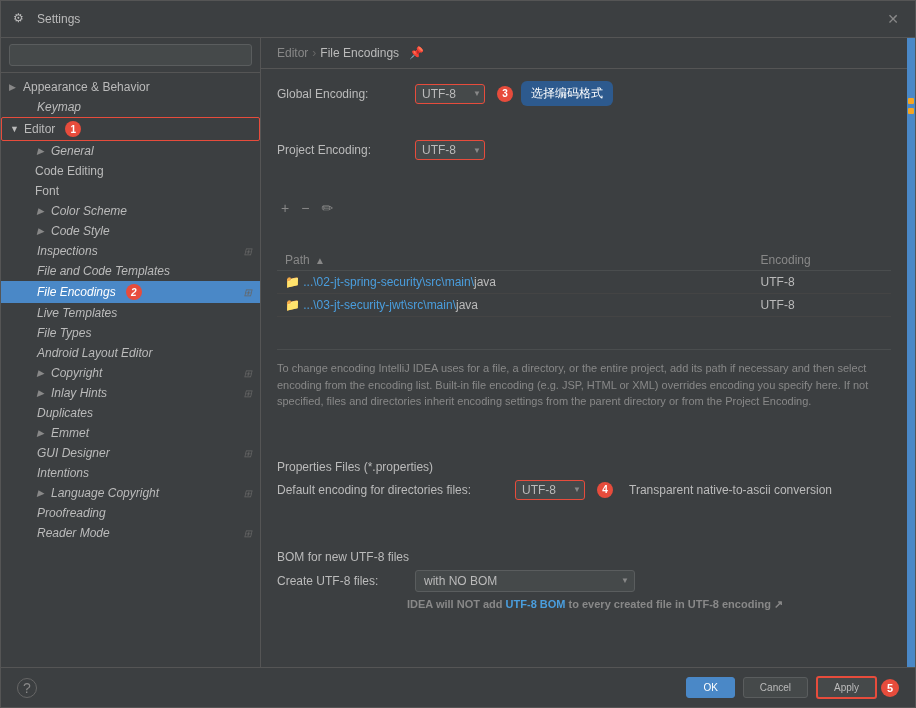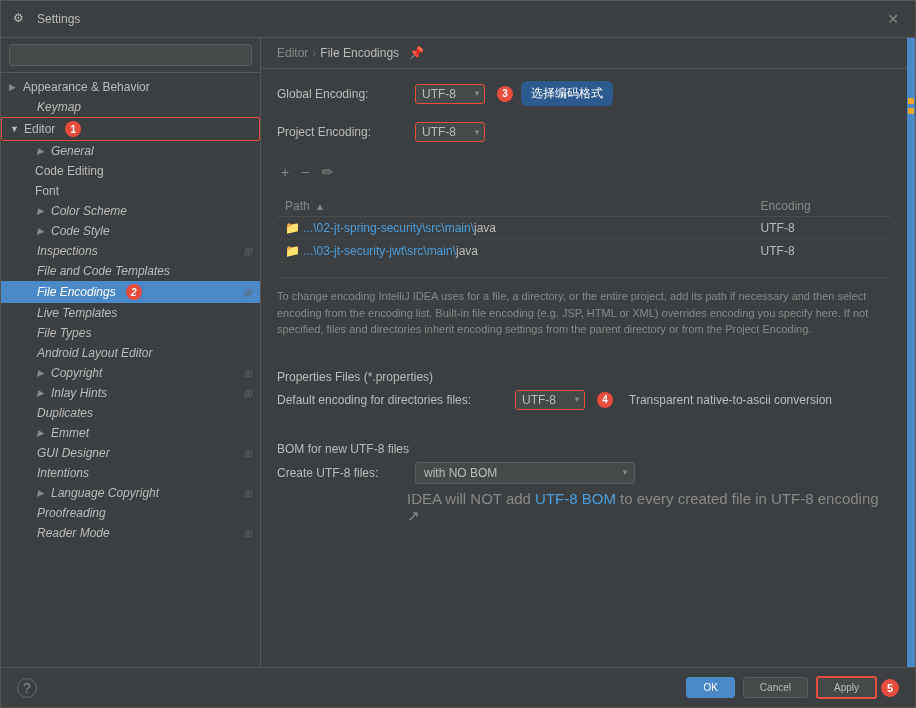--- a/index.html
+++ b/index.html
@@ -165,21 +165,21 @@
       color: #666;
       font-size: 12px;
       margin-left: 4px;
     }
     .panel-body {
       flex: 1;
       padding: 12px 16px;
       overflow-y: auto;
       display: flex;
       flex-direction: column;
-      gap: 10px;
+      gap: 28px;
     }
     .encoding-row {
       display: flex;
       align-items: center;
       gap: 8px;
       margin-bottom: 6px;
     }
     .encoding-label {
       width: 130px;
       color: #bbb;
@@ -339,24 +339,25 @@
       color: #bbb;
       padding: 3px 24px 3px 8px;
       font-size: 12px;
       cursor: pointer;
       outline: none;
       appearance: none;
       -webkit-appearance: none;
       min-width: 220px;
     }
     .bom-info {
-      font-size: 15px;
+      font-size: 11px;
       color: #888;
       margin-top: 4px;
       margin-left: 130px;
+      font-weight: bold;
     }
     .bom-link {
       color: #4a9ede;
       text-decoration: none;
     }
     
     .dialog-footer {
       padding: 8px 16px;
       border-top: 1px solid #555;
       display: flex;

